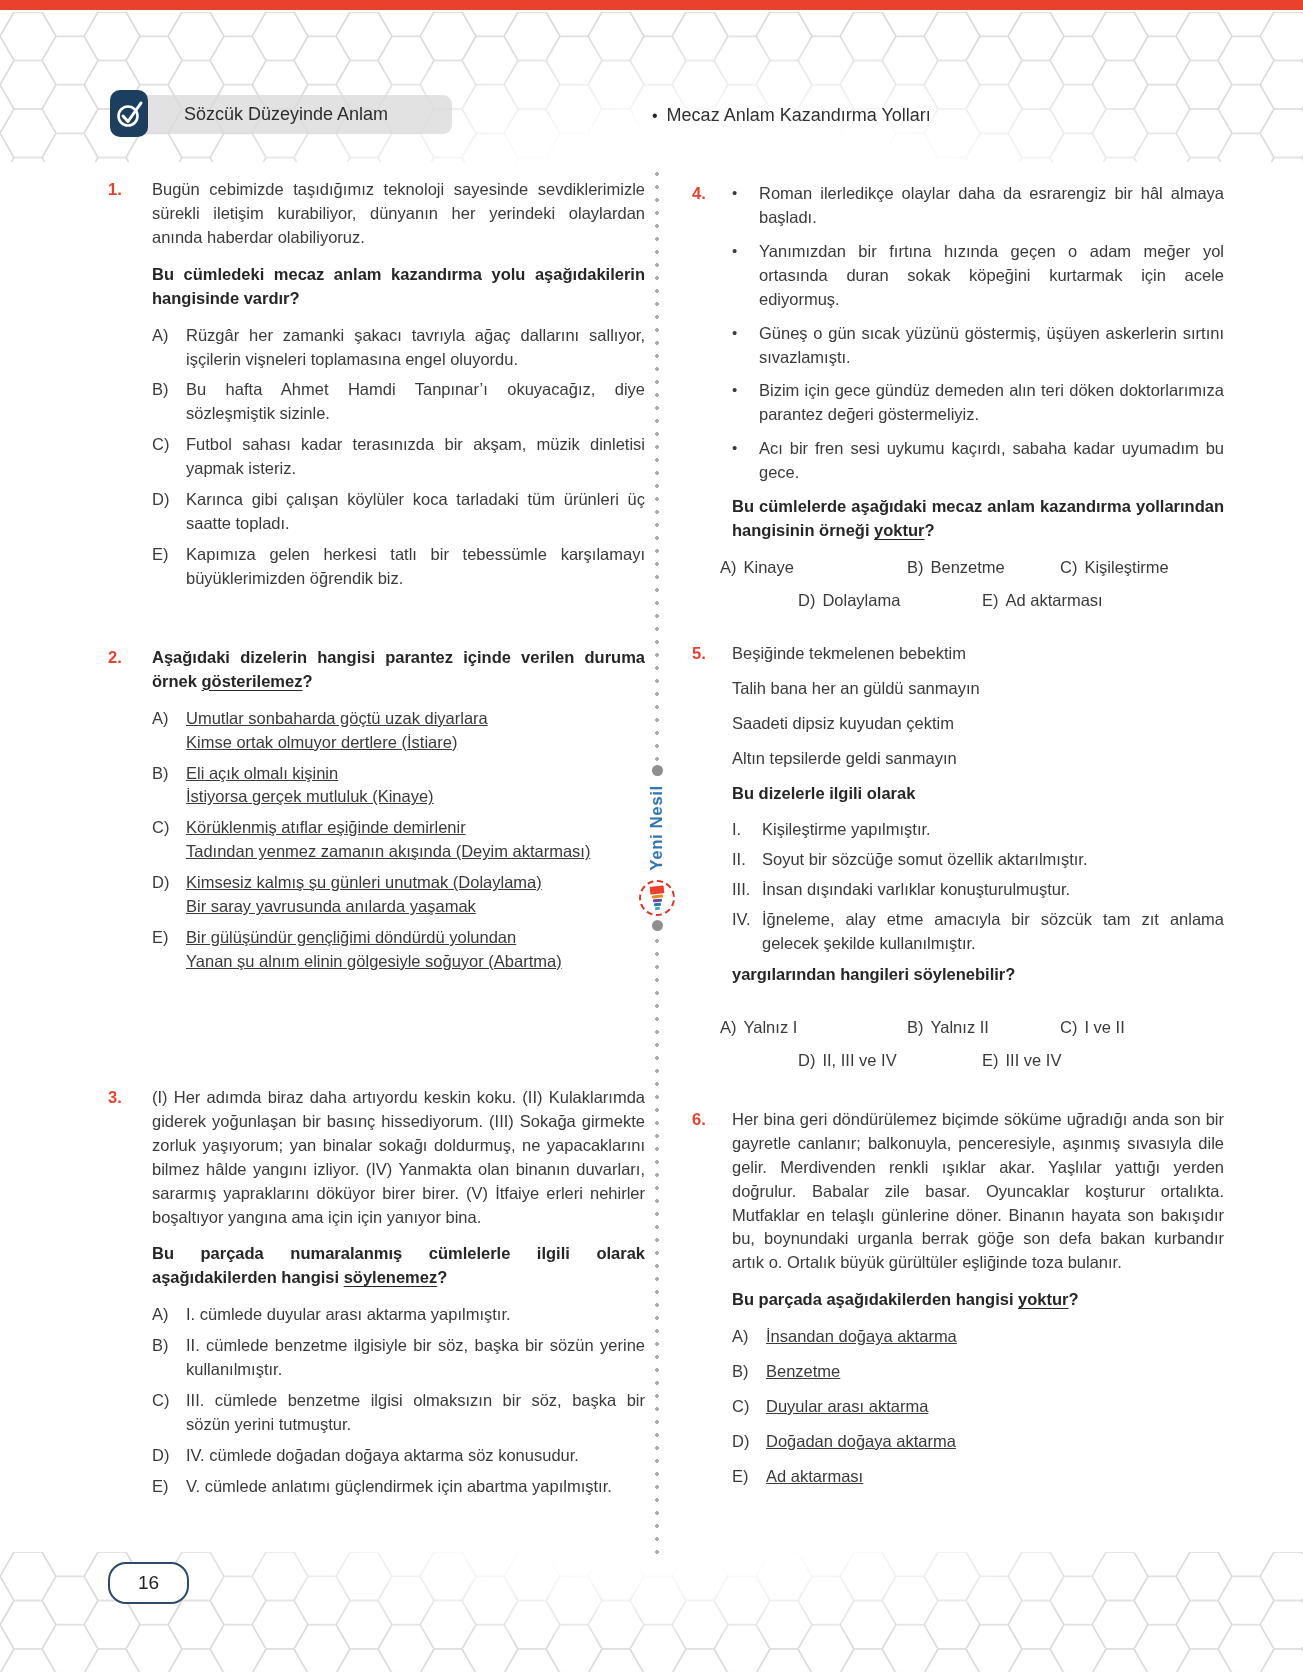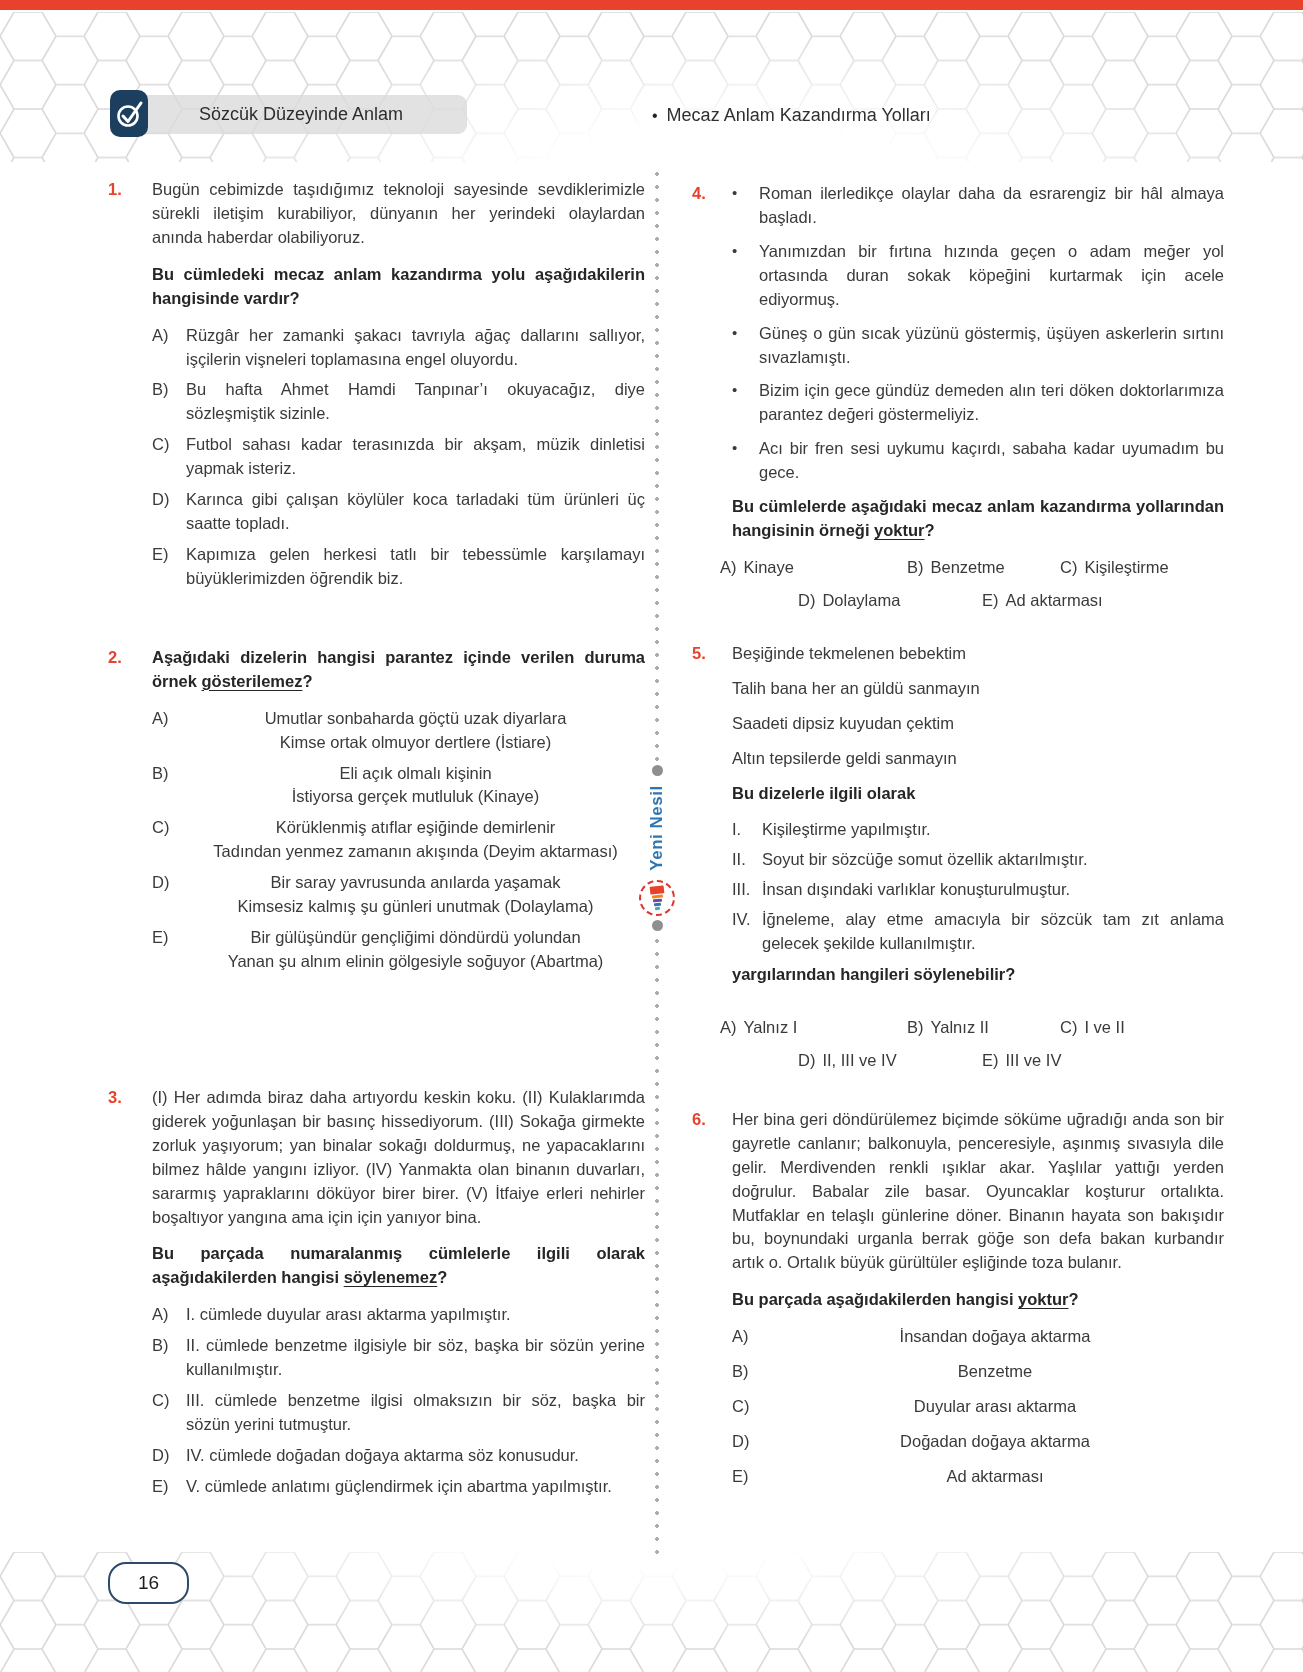--- a/index.html
+++ b/index.html
@@ -8,21 +8,21 @@
   .topbar{position:absolute;top:0;left:0;width:100%;height:10px;background:#e8412c;}
   .hexband{position:absolute;left:0;width:1303px;z-index:0;}
   .hexband.top{top:12px;height:150px;}
   .hexband.bottom{bottom:0;height:120px;}
   .hexfade{position:absolute;left:0;width:1303px;z-index:0;pointer-events:none;}
   .hexfade.top{top:12px;height:150px;background:radial-gradient(ellipse 55% 130% at 56% 110%,#fff 25%,rgba(255,255,255,0) 75%);}
   .hexfade.bottom{bottom:0;height:120px;background:radial-gradient(ellipse 55% 130% at 50% -15%,#fff 20%,rgba(255,255,255,0) 75%);}
 
   .badge{position:absolute;left:110px;top:90px;width:38px;height:47px;background:#1c3f60;
          border-radius:10px;display:flex;align-items:center;justify-content:center;z-index:3;}
-  .titlebar{position:absolute;left:135px;top:95px;width:332px;height:39px;background:rgba(218,218,218,0.78);
+  .titlebar{position:absolute;left:120px;top:95px;width:332px;height:39px;background:rgba(218,218,218,0.78);
             border-radius:9px;display:flex;align-items:center;justify-content:center;z-index:2;}
   .titlebar span{font-size:18px;color:#2d2d2d;}
   .topic{position:absolute;left:652px;top:105px;font-size:18px;color:#303030;display:flex;align-items:center;gap:9px;z-index:2;}
   .topic .bdot-ic{font-size:16px;color:#222;}
 
   .divline{position:absolute;left:655px;top:172px;height:1384px;width:4px;z-index:1;
            background-image:radial-gradient(circle at 2px 2px,#ababab 1.6px,rgba(0,0,0,0) 1.9px);
            background-size:4px 13px;background-repeat:repeat-y;}
   .bigdot{position:absolute;width:11px;height:11px;border-radius:50%;background:#8f8f8f;left:651.5px;z-index:2;}
   .bigdot.d1{top:765px;} .bigdot.d2{top:920px;}
@@ -45,21 +45,21 @@
   .question{display:flex;}
   .qnum{width:44px;flex:none;color:#e8412c;font-weight:bold;}
   .col.right .qnum{width:40px;}
   .qbody{flex:1;min-width:0;}
   .stem{margin:0 0 13px 0;text-align:justify;}
   .prompt{margin:0 0 13px 0;font-weight:bold;color:#262626;text-align:justify;}
   .prompt .u{text-decoration:underline;text-underline-offset:3px;text-decoration-thickness:1px;}
   .opt{display:flex;margin-bottom:7px;}
   .olabel{width:34px;flex:none;}
   .otext{flex:1;min-width:0;text-align:justify;}
-  .otext.nojust{text-align:center;}
+  .otext.nojust{text-align:left;text-decoration:underline;}
   .pl{display:block;}
   .q1{margin-bottom:48px;} .q2{margin-bottom:105px;}
   .q4{margin-bottom:20px;} .q5{margin-bottom:26px;}
   .bullet-item{display:flex;margin-bottom:10px;}
   .bdot{width:27px;flex:none;font-size:15px;}
   .btext{flex:1;min-width:0;text-align:justify;}
   .pline{margin-bottom:11px;}
   .intro{font-weight:bold;color:#262626;margin:2px 0 13px 0;}
   .ritem{display:flex;margin-bottom:6px;}
   .rlabel{width:30px;flex:none;}
@@ -178,22 +178,22 @@
         <div class="opt">
           <span class="olabel">C)</span>
           <span class="otext nojust">
               <span class="pl">Körüklenmiş atıflar eşiğinde demirlenir</span>
               <span class="pl">Tadından yenmez zamanın akışında (Deyim aktarması)</span>
             </span>
         </div>
         <div class="opt">
           <span class="olabel">D)</span>
           <span class="otext nojust">
+              <span class="pl">Kimsesiz kalmış şu günleri unutmak (Dolaylama)</span>
               <span class="pl">Bir saray yavrusunda anılarda yaşamak</span>
-              <span class="pl">Kimsesiz kalmış şu günleri unutmak (Dolaylama)</span>
             </span>
         </div>
         <div class="opt">
           <span class="olabel">E)</span>
           <span class="otext nojust">
               <span class="pl">Bir gülüşündür gençliğimi döndürdü yolundan</span>
               <span class="pl">Yanan şu alnım elinin gölgesiyle soğuyor (Abartma)</span>
             </span>
         </div>
       </div>

